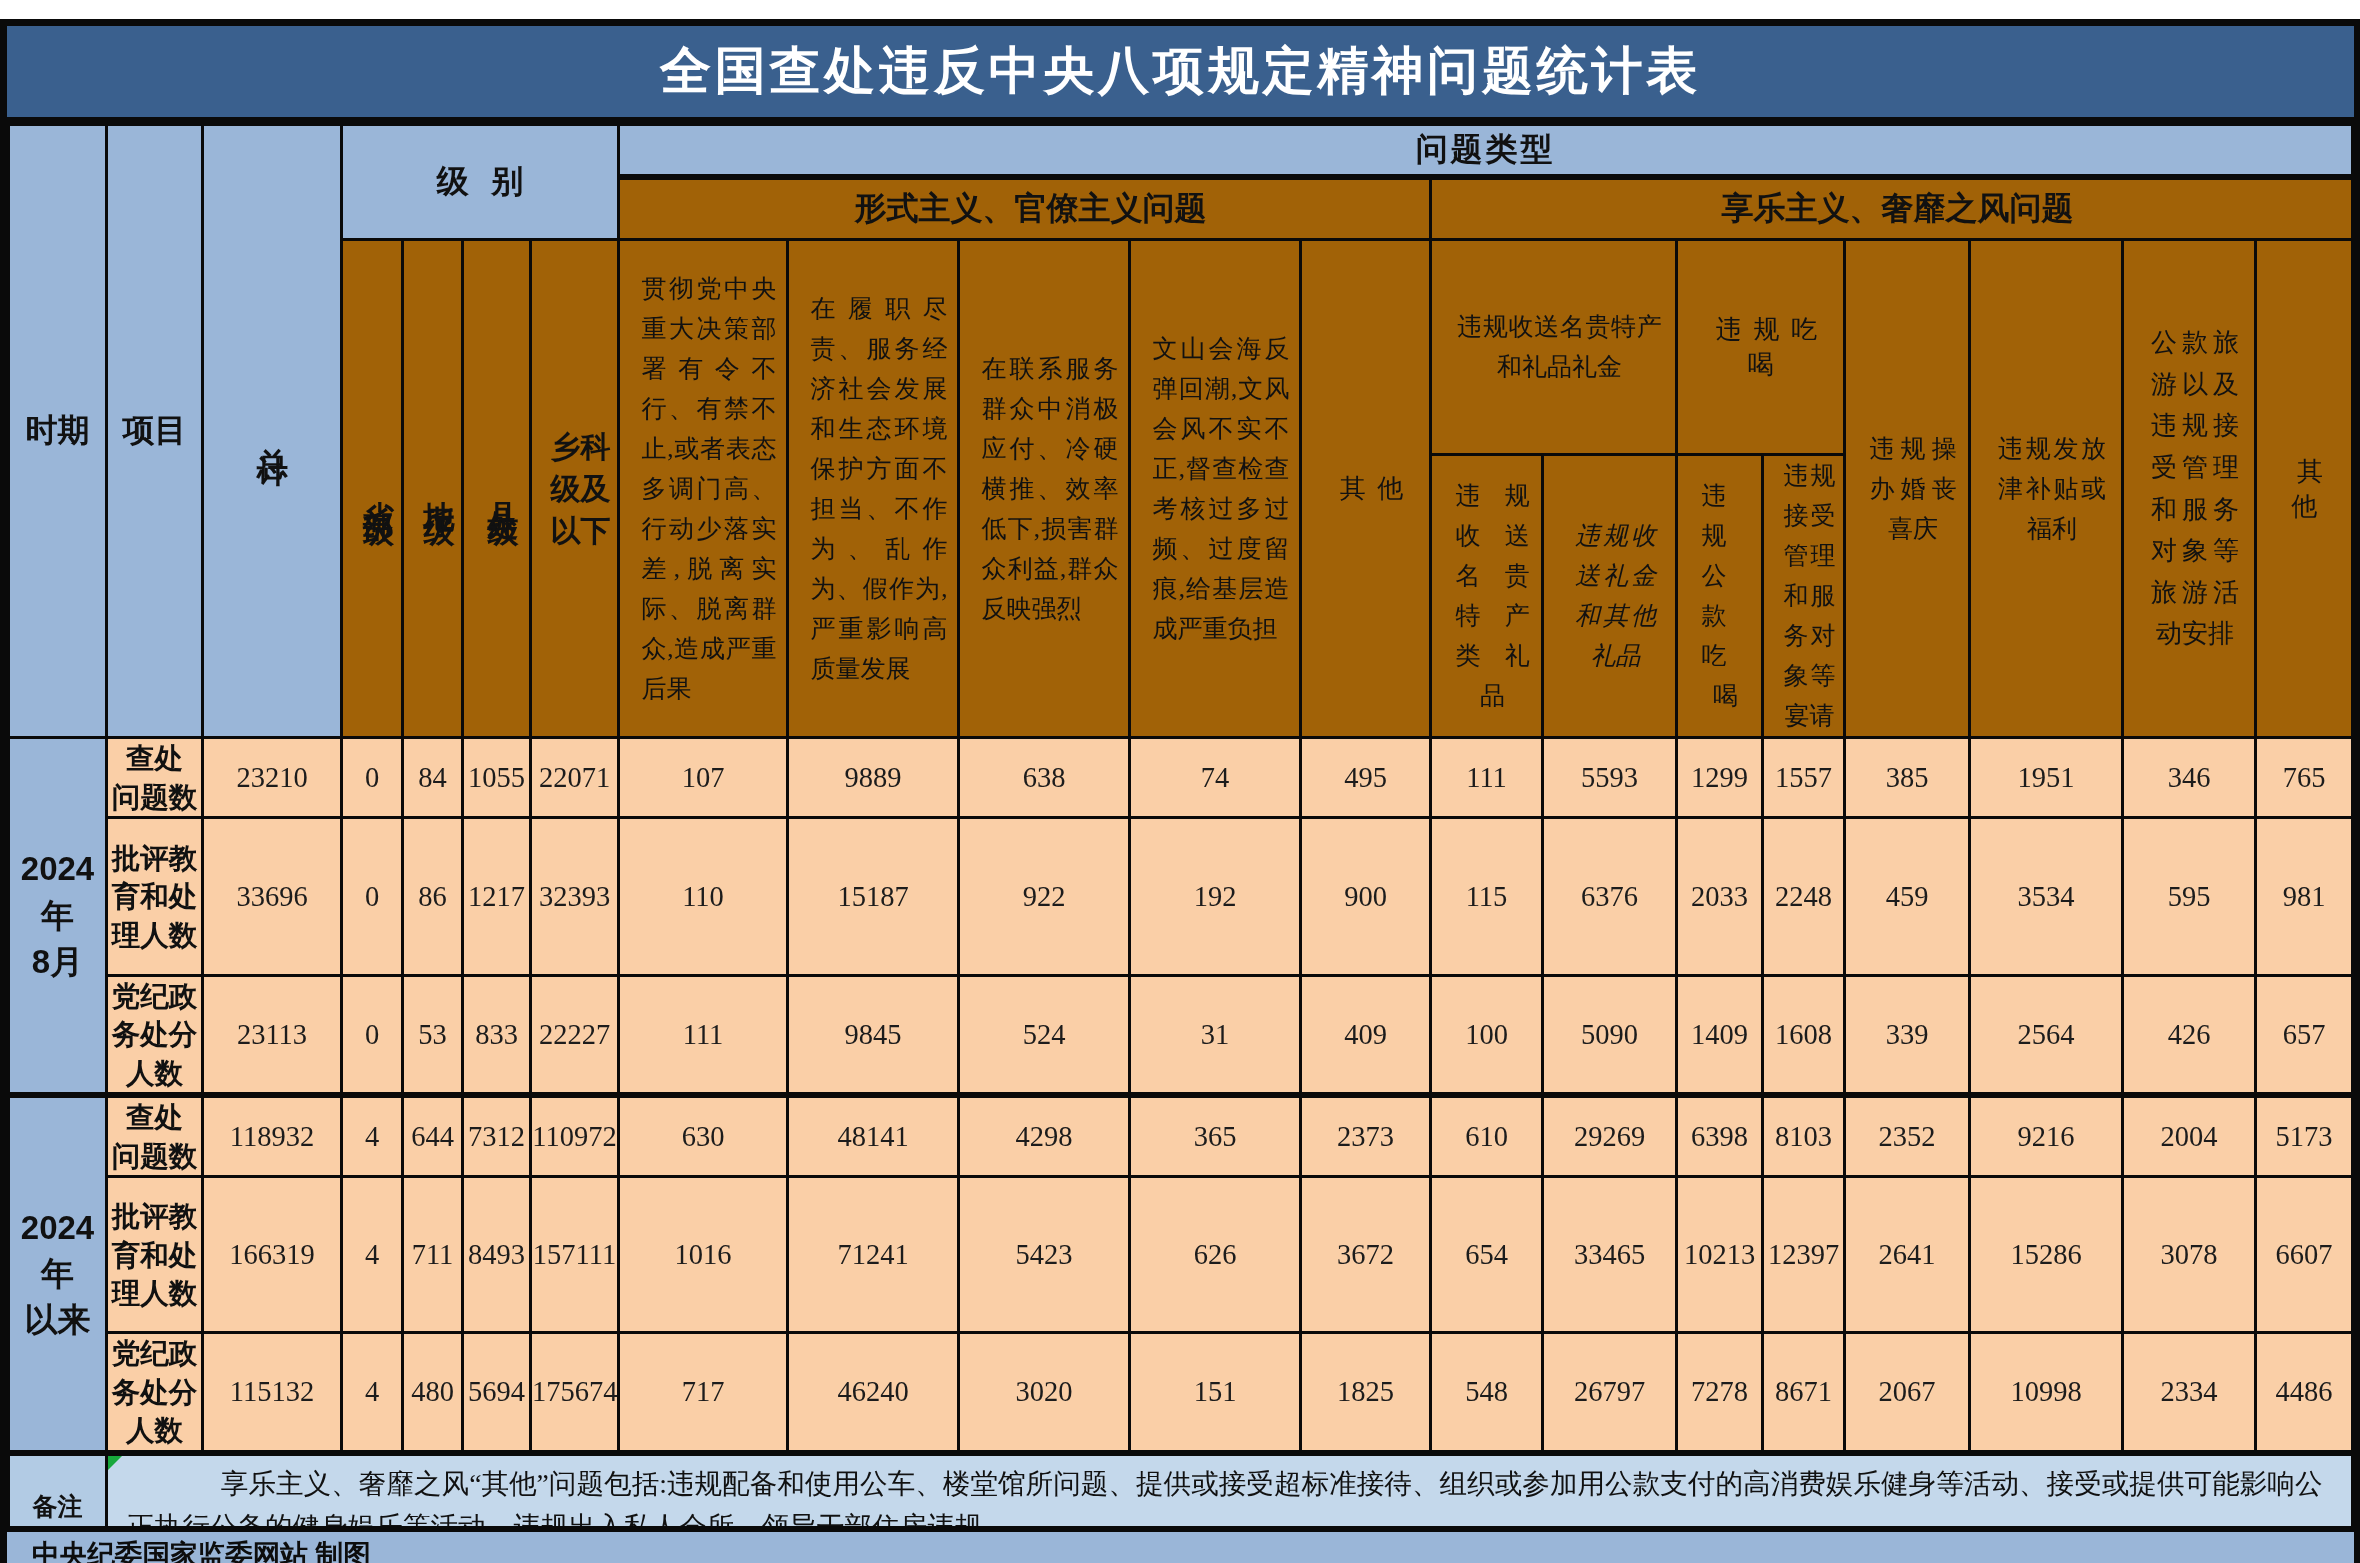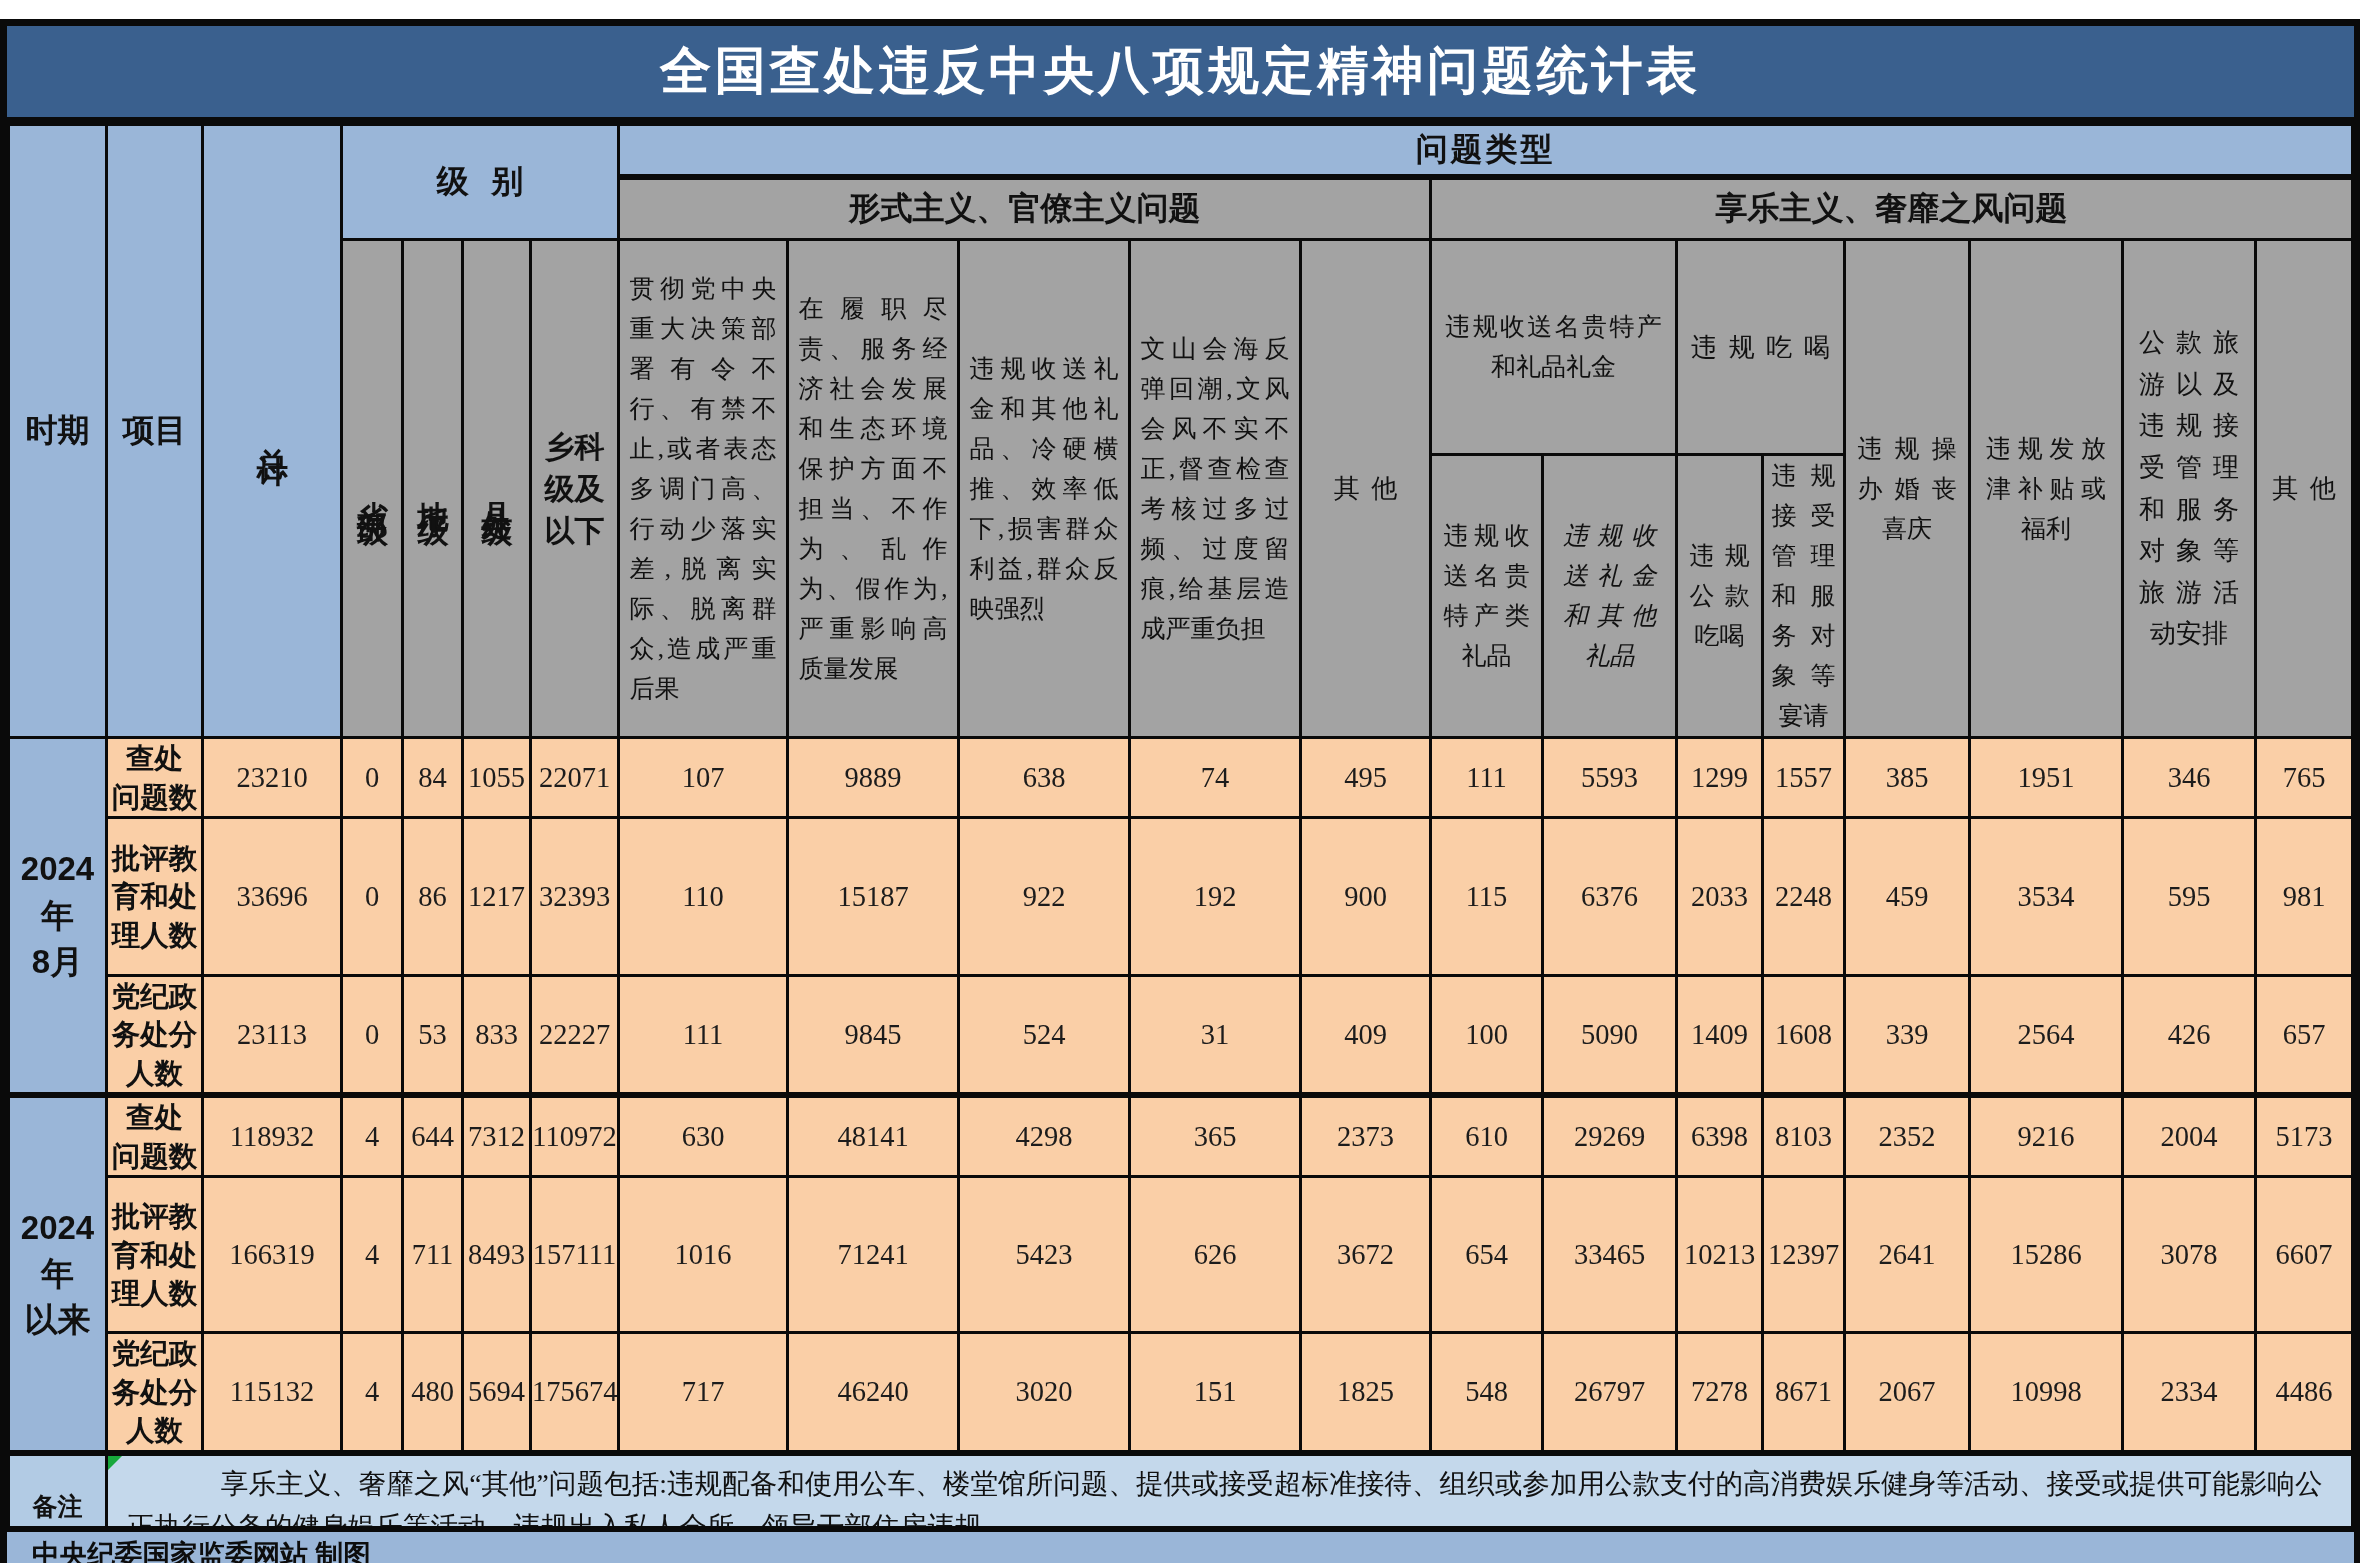--- a/index.html
+++ b/index.html
@@ -6,21 +6,21 @@
   #page{width:2361px;height:1564px;position:relative;overflow:hidden;background:#fff;
         font-family:"Liberation Sans",sans-serif;color:#111;margin-top:19px;}
   .sheet{position:absolute;inset:0;border:7.6px solid #0a0a0a;background:#fff;overflow:hidden;}
   .titlebar{height:91px;line-height:91px;background:#3A608E;border-bottom:6.7px solid #0a0a0a;
             text-align:center;color:#fff;font-family:"Liberation Serif",serif;
             font-weight:bold;font-size:51px;letter-spacing:3.8px;}
   table{border-collapse:collapse;table-layout:fixed;width:2345px;}
   td,th{border:3.8px solid #0a0a0a;padding:0;text-align:center;vertical-align:middle;
         font-weight:normal;overflow:hidden;}
   .mid{background:#9AB6D8;}
-  .light{background:#a3a3a3;}
+  .light{background:#a16207;padding-left:12px;}
   .peach{background:#FACFA7;}
   .hdr{font-weight:bold;font-size:32px;}
   .sp{letter-spacing:0.7em;text-indent:0.7em;}
   .sp2{letter-spacing:2.9px;}
   .v{writing-mode:vertical-rl;text-orientation:upright;display:inline-block;
      font-weight:bold;font-size:31px;letter-spacing:7.6px;}
   .w2{display:inline-block;width:2.1em;font-weight:bold;font-size:30px;line-height:1.4;}
   .j{display:block;text-align:justify;text-justify:inter-character;
      font-family:"Liberation Serif",serif;font-size:25px;line-height:1.6;padding:0 9.5px;}
   .jc{display:block;text-align:justify;text-justify:inter-character;text-align-last:center;
@@ -95,21 +95,21 @@
         <th class="light" rowspan="2"><span class="v">地厅级</span></th>
         <th class="light" rowspan="2"><span class="v">县处级</span></th>
         <th class="light" rowspan="2"><span class="w2">乡科级及以下</span></th>
         <th class="light" rowspan="2">
               <span class="j">贯彻党中央重大决策部署有令不行、有禁不止,或者表态多调门高、行动少落实差,脱离实际、脱离群众,造成严重后果</span>
             </th>
         <th class="light" rowspan="2">
               <span class="j">在履职尽责、服务经济社会发展和生态环境保护方面不担当、不作为、乱作为、假作为,严重影响高质量发展</span>
             </th>
         <th class="light" rowspan="2">
-              <span class="j">违规收送礼金和其他礼品、冷硬横推、效率低下,损害群众利益,群众反映强烈</span>
+              <span class="j">在联系服务群众中消极应付、冷硬横推、效率低下,损害群众利益,群众反映强烈</span>
             </th>
         <th class="light" rowspan="2">
               <span class="j">文山会海反弹回潮,文风会风不实不正,督查检查考核过多过频、过度留痕,给基层造成严重负担</span>
             </th>
         <th class="light serif1" rowspan="2">其他</th>
         <th class="light" colspan="2">
               <span class="jc pad14">违规收送名贵特产和礼品礼金</span>
             </th>
         <th class="light serif1" colspan="2">违规吃喝</th>
         <th class="light" rowspan="2">

